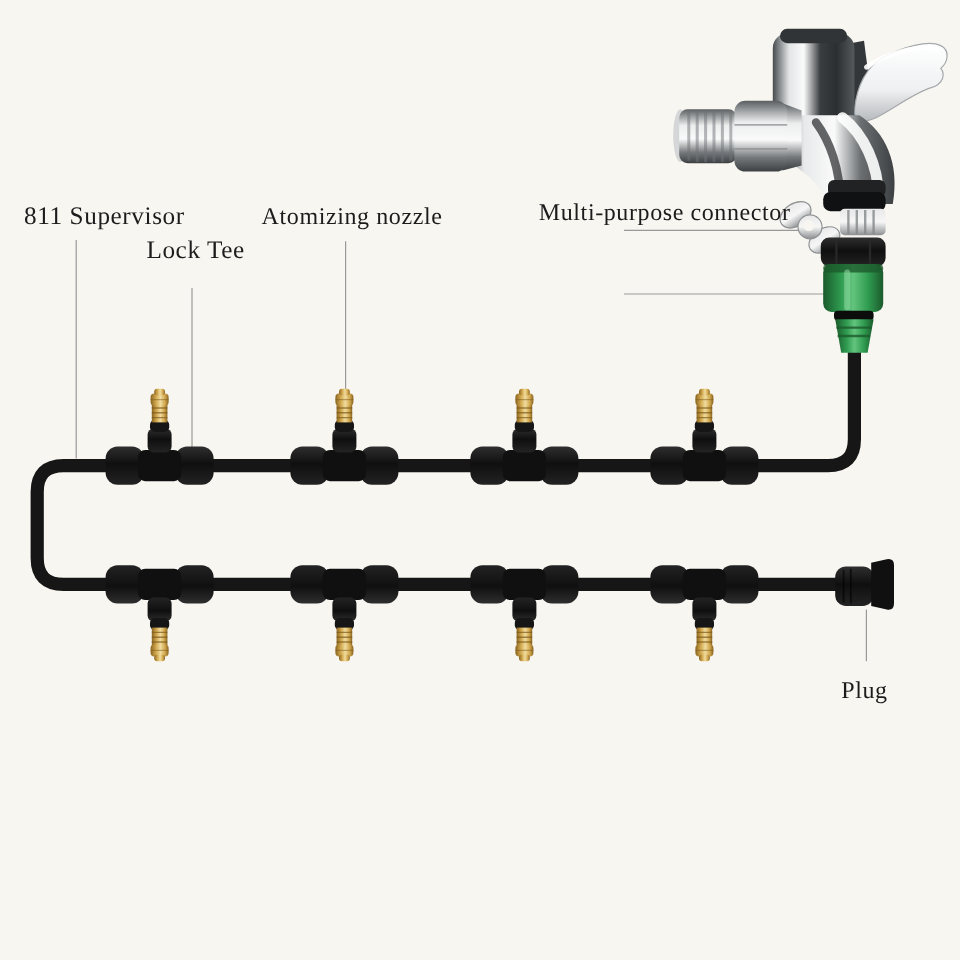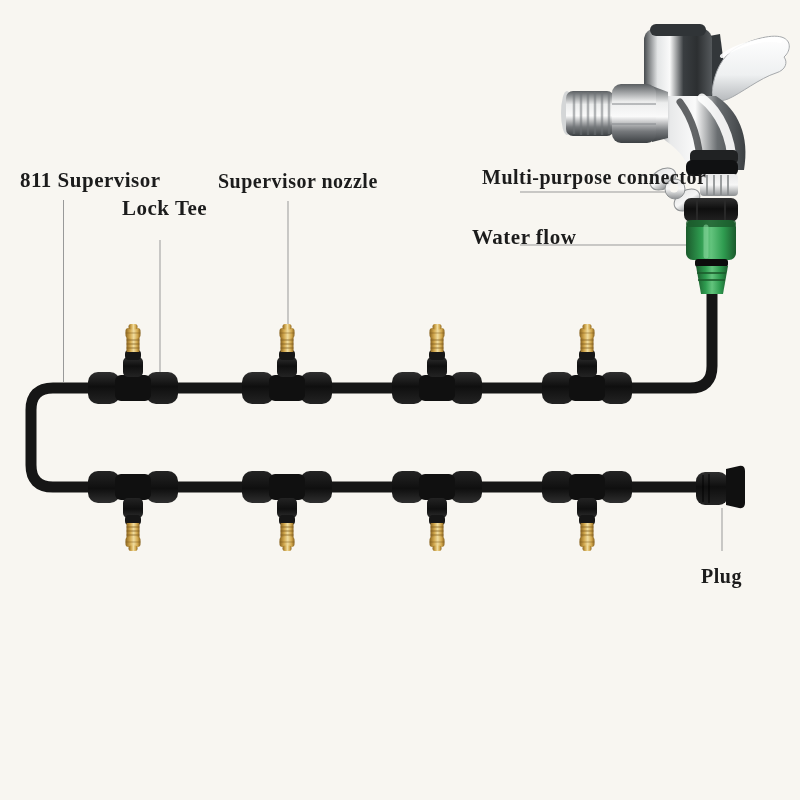--- a/index.html
+++ b/index.html
@@ -10,29 +10,29 @@
     overflow:hidden;
   }
   .stage{
     position:relative;width:800px;height:800px;
     background:var(--background,#f8f6f1);
   }
   .stage svg{position:absolute;left:0;top:0;}
   .lbl{
     position:absolute;
     font-family:"Liberation Serif", serif;
-    font-weight:700;
+    font-weight:400;
     color:var(--label-text,#1c1c1c);
     white-space:nowrap;
     letter-spacing:0.5px;
   }
   #lbl-supervisor{left:20px;top:168px;font-size:21px;}
   #lbl-locktee{left:122px;top:196px;font-size:21px;}
   #lbl-atomizing{left:218px;top:170px;font-size:20px;}
-  #lbl-multi{left:449px;top:166px;font-size:20px;margin-left:33px;}
+  #lbl-multi{left:449px;top:166px;font-size:20px;}
   #lbl-water{left:472px;top:225px;font-size:21px;}
   #lbl-plug{left:701px;top:553px;font-size:20px;margin-top:12px;}
 
   
   .st-brass-dark{stop-color:var(--brass-dark,#8a6420);}
   .st-brass-mid{stop-color:var(--brass-mid,#d2a84e);}
   .st-brass-light{stop-color:var(--brass-light,#f0dc9e);}
   .st-green-dark{stop-color:var(--green-dark,#1b5a2c);}
   .st-green-mid{stop-color:var(--green-mid,#2f9c50);}
   .st-green-light{stop-color:var(--green-light,#63c47d);}
@@ -175,17 +175,16 @@
     <rect x="686" y="220" width="50" height="7" rx="3.5" fill="#1b5a2c" opacity="0.8"></rect>
     <path d="M 706,227 v29" stroke="#8fdda4" stroke-width="5" opacity="0.55" stroke-linecap="round" fill="none"></path>
     <rect x="695" y="259" width="33" height="8" rx="3" fill="#0c0c0c"></rect>
     <path d="M 696,266 L 728,266 L 723,294 L 701,294 Z" fill="url(#gGreen)"></path>
     <path d="M 697,273 h29 M 698,280 h27" stroke="#1b5a2c" stroke-width="2" opacity="0.8" fill="none"></path>
   </g>
 </svg>
 
   <div class="lbl" id="lbl-supervisor">811 Supervisor</div>
   <div class="lbl" id="lbl-locktee">Lock Tee</div>
-  <div class="lbl" id="lbl-atomizing">Supervisor nozzle</div>
+  <div class="lbl" id="lbl-atomizing">Atomizing nozzle</div>
   <div class="lbl" id="lbl-multi">Multi-purpose connector</div>
-  <div class="lbl" id="lbl-water">Water flow</div>
   <div class="lbl" id="lbl-plug">Plug</div>
 </div>
 
 </body></html>

